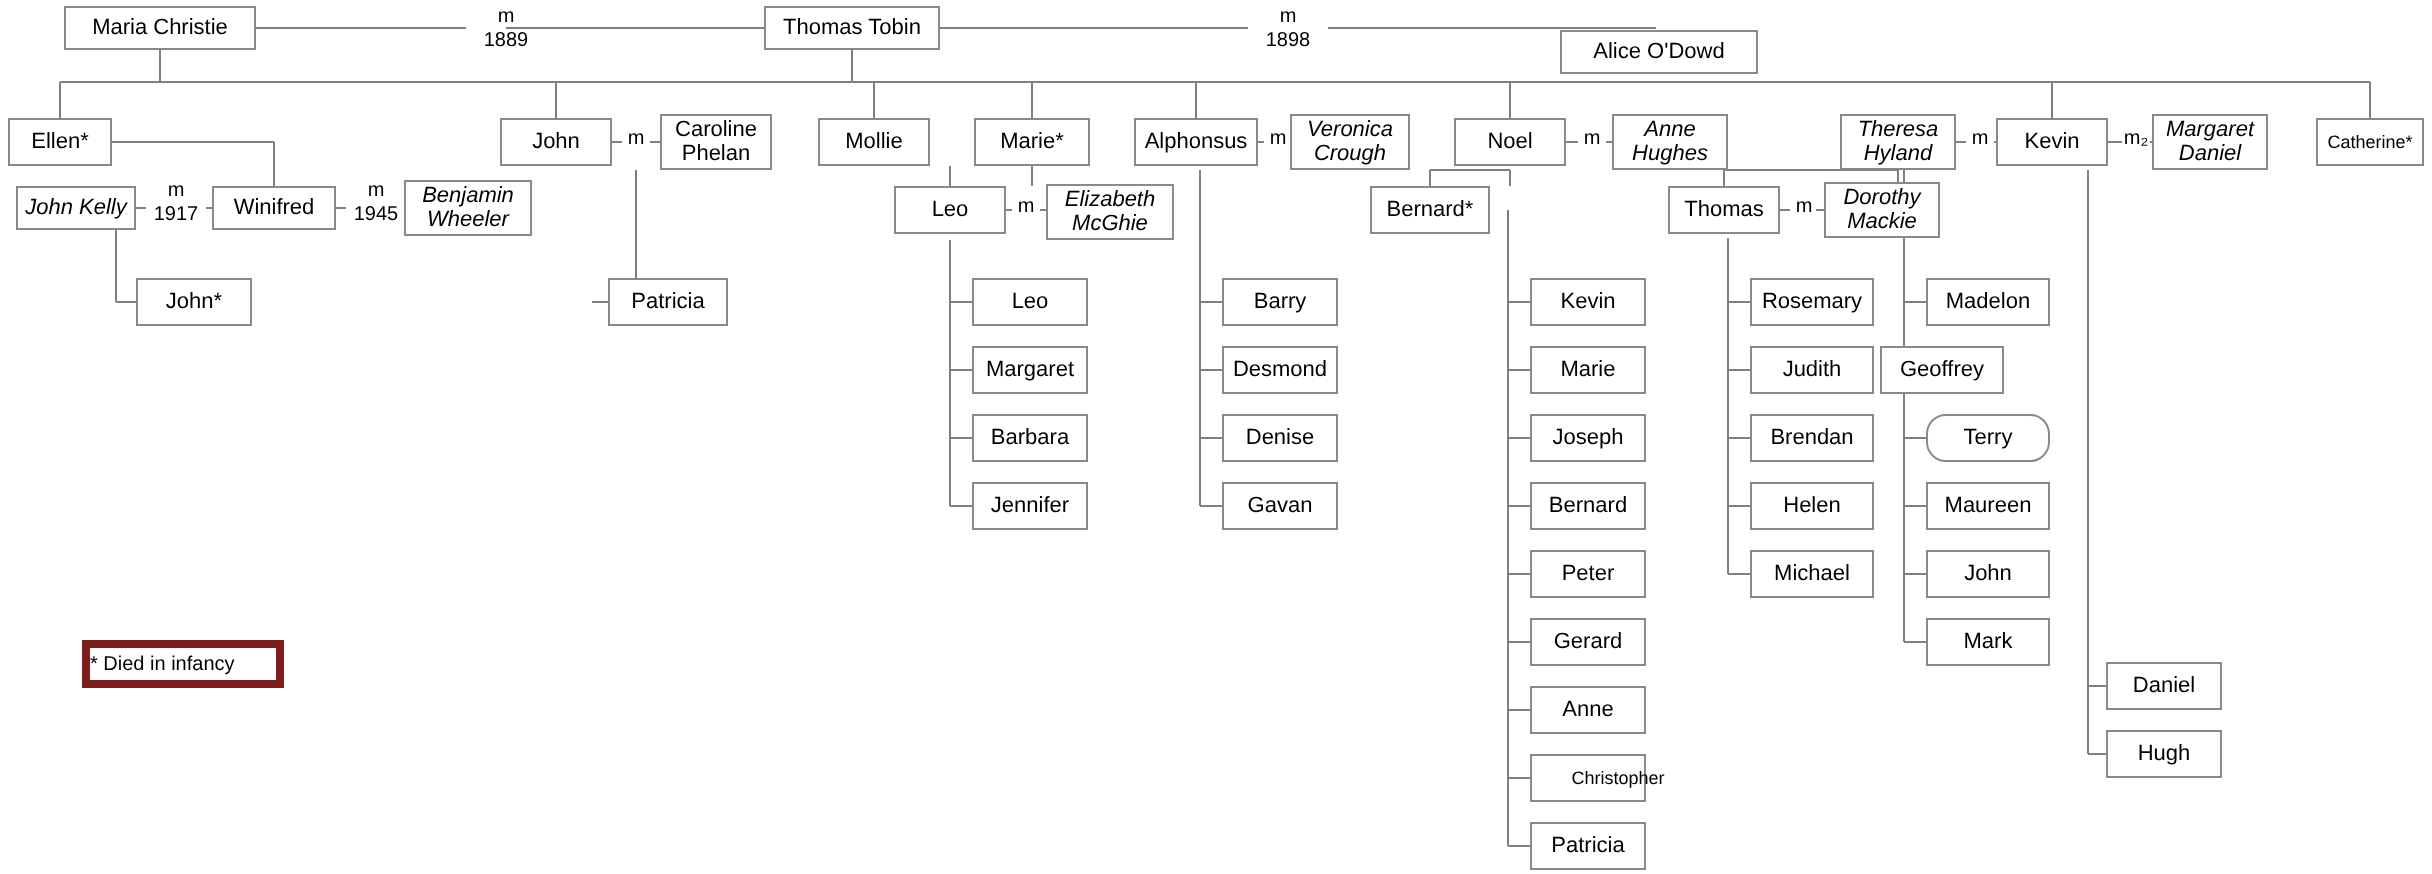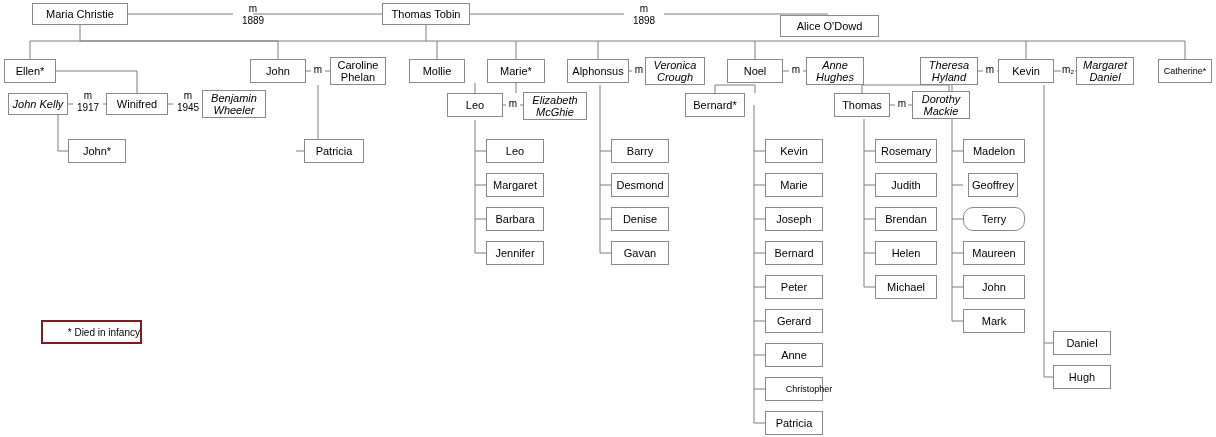--- a/index.html
+++ b/index.html
@@ -36,23 +36,23 @@
     font-size:10px;
     line-height:1.15;
     white-space:pre-line;
     color:#000;
   }
   svg.lines{position:absolute;left:0;top:0;width:1216px;height:437px;}
   svg.lines line{stroke:#7f7f7f;stroke-width:1;}
   .legend{
     position:absolute;
     box-sizing:border-box;
-    border:2px solid #7f1d1d;
+    border:4px solid #7f1d1d;
     background:#ffffff;
-    display:flex;align-items:center;justify-content:flex-end;
+    display:flex;align-items:center;justify-content:flex-start;
     font-size:10px;
   }
 </style>
 </head>
 <body>
 
 <div id="canvas">
   <svg class="lines" id="lines-svg">
       <line x1="80" y1="25" x2="80" y2="41"></line>
       <line x1="80" y1="41" x2="426" y2="41"></line>
@@ -192,21 +192,21 @@
 Mackie</div>
       <div class="node" style="left: 875px; top: 139px; width: 62px; height: 24px;">Rosemary</div>
       <div class="node" style="left: 875px; top: 173px; width: 62px; height: 24px;">Judith</div>
       <div class="node" style="left: 875px; top: 207px; width: 62px; height: 24px;">Brendan</div>
       <div class="node" style="left: 875px; top: 241px; width: 62px; height: 24px;">Helen</div>
       <div class="node" style="left: 875px; top: 275px; width: 62px; height: 24px;">Michael</div>
       <div class="node" style="left: 998px; top: 59px; width: 56px; height: 24px;">Kevin</div>
       <div class="node italic" style="left: 1076px; top: 57px; width: 58px; height: 28px;">Margaret
 Daniel</div>
       <div class="node" style="left: 963px; top: 139px; width: 62px; height: 24px;">Madelon</div>
-      <div class="node" style="left: 968px; top: 173px; width: 50px; height: 24px;">Geoffrey</div>
+      <div class="node" style="left: 940px; top: 173px; width: 62px; height: 24px;">Geoffrey</div>
       <div class="node" style="left: 963px; top: 207px; width: 62px; height: 24px; border-radius: 10px;">Terry</div>
       <div class="node" style="left: 963px; top: 241px; width: 62px; height: 24px;">Maureen</div>
       <div class="node" style="left: 963px; top: 275px; width: 62px; height: 24px;">John</div>
       <div class="node" style="left: 963px; top: 309px; width: 62px; height: 24px;">Mark</div>
       <div class="node" style="left: 1053px; top: 331px; width: 58px; height: 24px;">Daniel</div>
       <div class="node" style="left: 1053px; top: 365px; width: 58px; height: 24px;">Hugh</div>
       <div class="node small" style="left: 1158px; top: 59px; width: 54px; height: 24px;">Catherine*</div>
     </div>
   <div id="labels-layer">
       <div class="mlabel" style="left: 233px; top: 3px; width: 40px;">m

